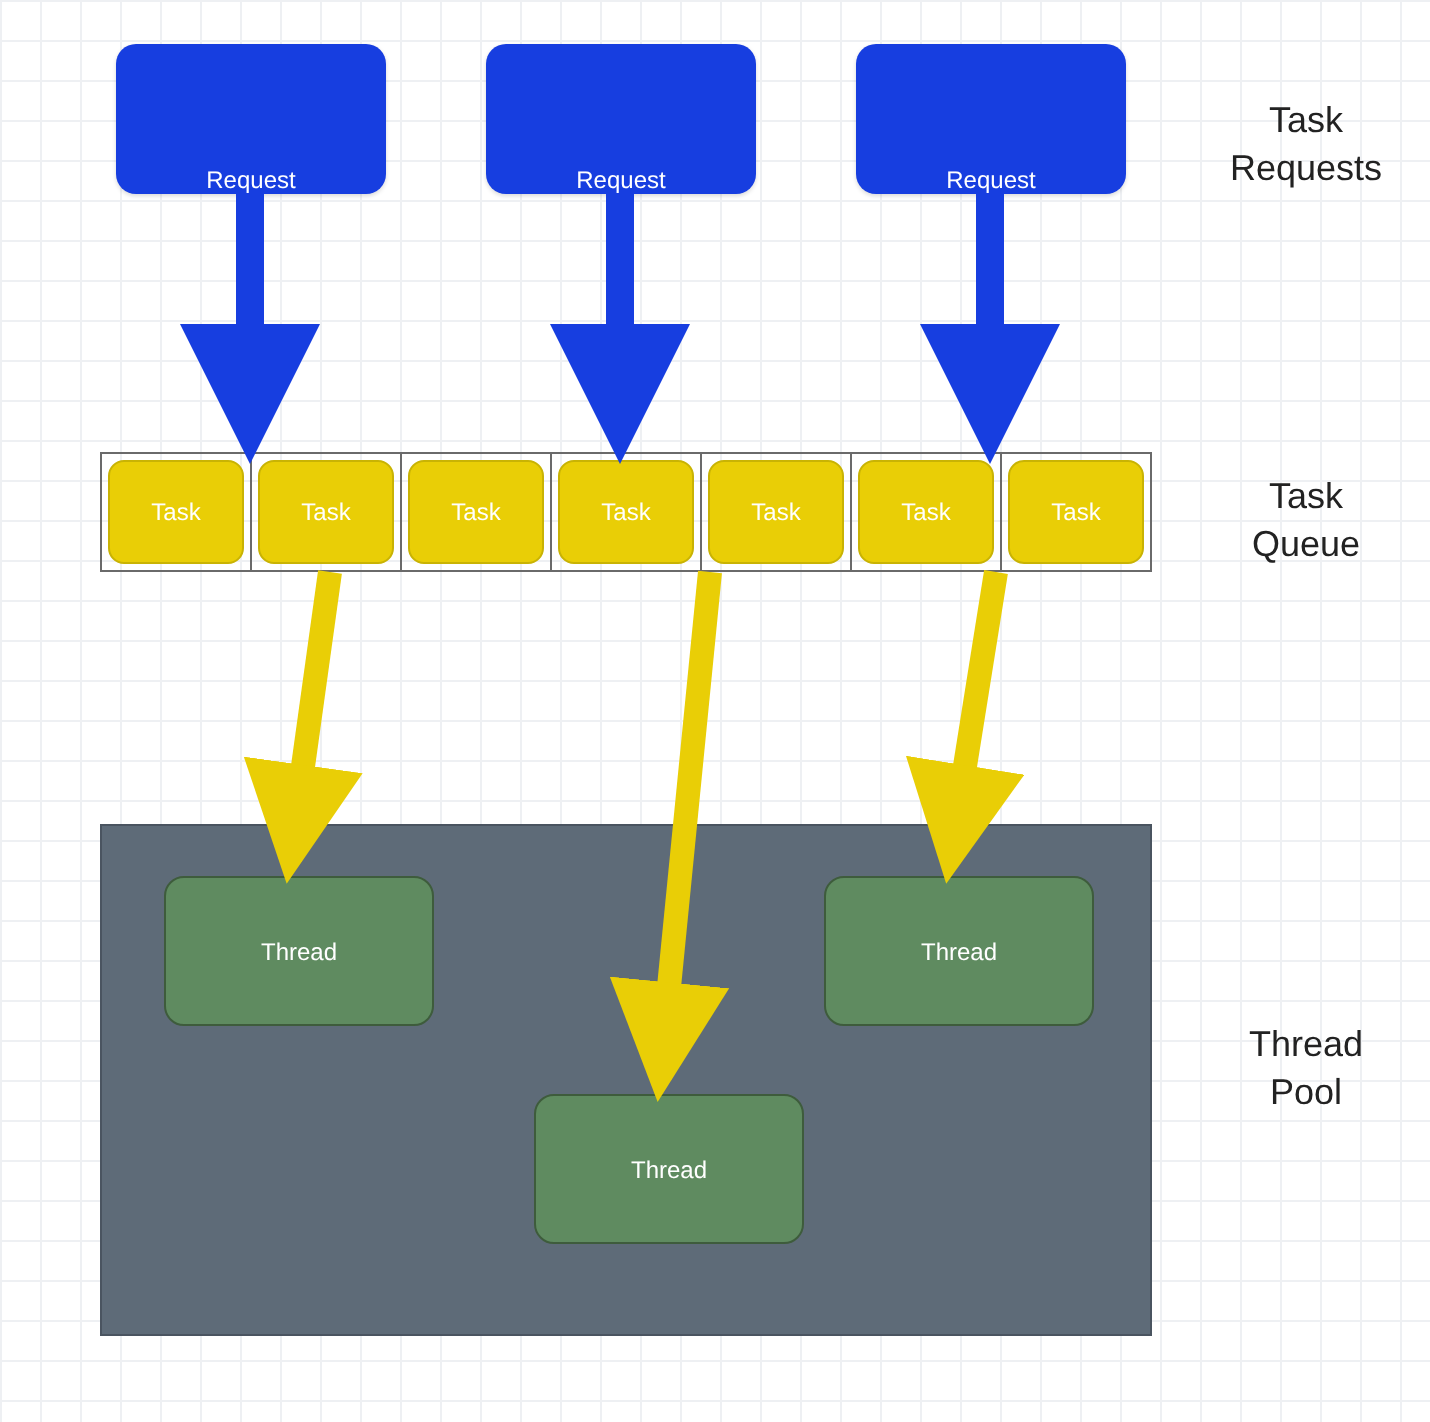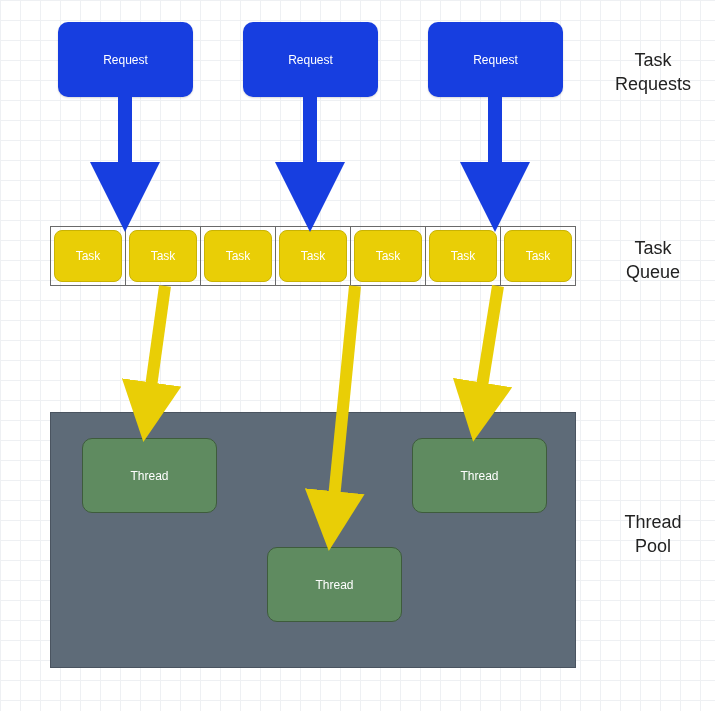--- a/index.html
+++ b/index.html
@@ -18,21 +18,21 @@
     width: 715px;
     height: 711px;
     overflow: hidden;
   }
   .request-box {
     position: absolute;
     background: #173ee0;
     color: #fff;
     font-size: 12px;
     display: flex;
-    align-items: center;
+    align-items: flex-end;
     justify-content: center;
     border-radius: 10px;
     box-shadow: 0 1px 2px rgba(0,0,0,0.15);
   }
   .task-queue {
     position: absolute;
     border: 1px solid #6a6a6a;
     display: flex;
   }
   .task-cell {

